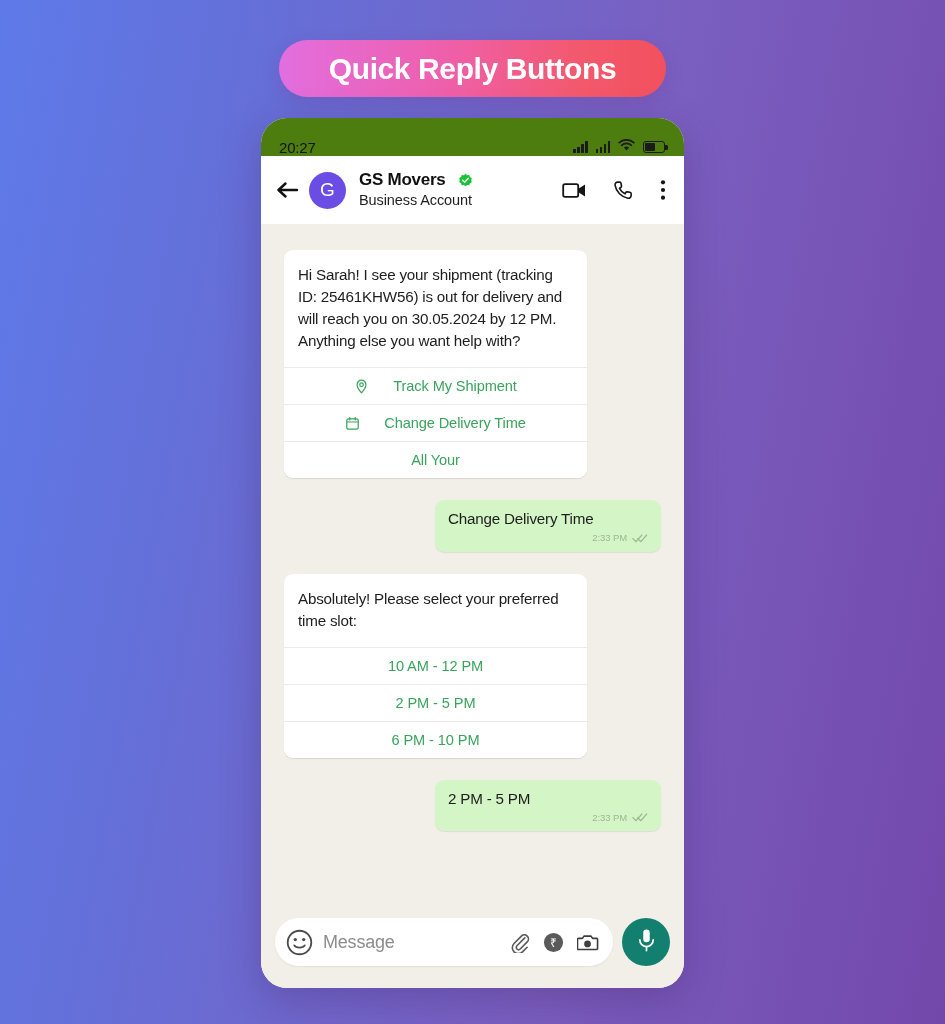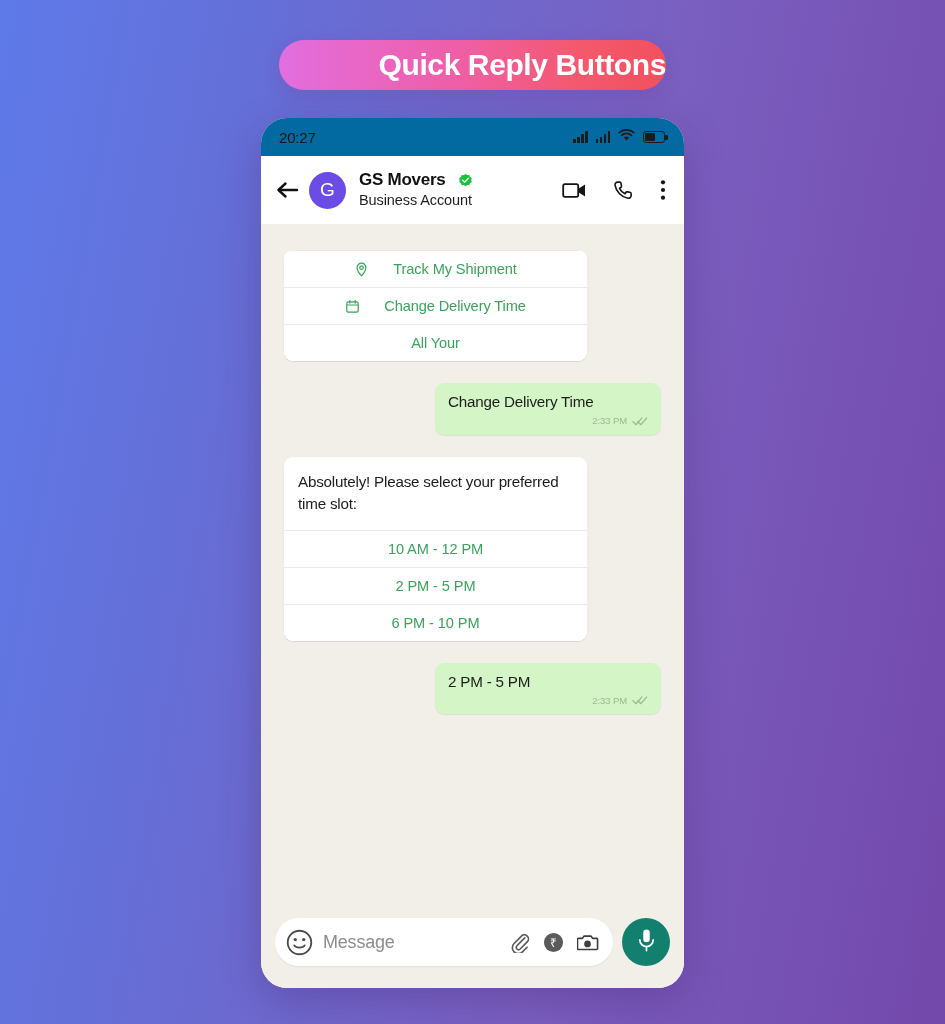--- a/index.html
+++ b/index.html
@@ -15,26 +15,26 @@
     background: linear-gradient(100deg, #5e7ae9 0%, #6470d9 22%, #7a5fc0 62%, #7348ab 100%);
     position: relative;
   }
 
   
   .title-pill {
     position: absolute;
     left: 279px;
     top: 40px;
     width: 387px;
-    height: 50px;
+    height: 57px;
     border-radius: 30px;
     background: linear-gradient(90deg, #e26ee0 0%, #ef5fa8 45%, #f3596c 78%, #f2505e 100%);
     display: flex;
     align-items: center;
-    justify-content: flex-end;
+    justify-content: center;
     box-shadow: 0 6px 18px rgba(120, 40, 120, 0.18);
   }
   .title-pill-text {
     color: #ffffff;
     font-size: 30px;
     font-weight: bold;
     letter-spacing: -0.4px;
     line-height: 1;
   }
 
@@ -50,23 +50,23 @@
     overflow: hidden;
     box-shadow: 0 12px 40px rgba(60, 25, 90, 0.28);
     display: flex;
     flex-direction: column;
   }
 
   
   .status-bar {
     height: 38px;
     flex: 0 0 38px;
-    background: #0369a1;
-    display: flex;
-    align-items: center;
+    background: #4d7c0f;
+    display: flex;
+    align-items: flex-end;
     padding: 0 19px 0 18px;
   }
   .status-time {
     font-size: 15px;
     color: #141414;
     font-weight: normal;
     letter-spacing: -0.2px;
   }
   .status-icons {
     margin-left: auto;
@@ -360,20 +360,21 @@
           <circle cx="3" cy="18.7" r="2.1" fill="#151515"></circle>
         </svg>
       </span>
     </div>
   </div>
 
   <div class="chat-body">
 
     <div class="msg-row in">
       <div class="card">
+        <div class="card-text">Hi Sarah! I see your shipment (tracking ID: 25461KHW56) is out for delivery and will reach you on 30.05.2024 by 12 PM. Anything else you want help with?</div>
 
         <div class="qr-btn">
           <span class="qr-icon">
             <svg width="15" height="15" viewBox="0 0 16 16">
               <path d="M8 1.3 C5.4 1.3 3.3 3.4 3.3 6 C3.3 9.4 8 14.7 8 14.7 C8 14.7 12.7 9.4 12.7 6 C12.7 3.4 10.6 1.3 8 1.3 Z" stroke="#3aa35c" stroke-width="1.3" fill="none" stroke-linejoin="round"></path>
               <circle cx="8" cy="6" r="1.9" stroke="#3aa35c" stroke-width="1.3" fill="none"></circle>
             </svg>
           </span>
           <span>Track My Shipment</span>
         </div>

